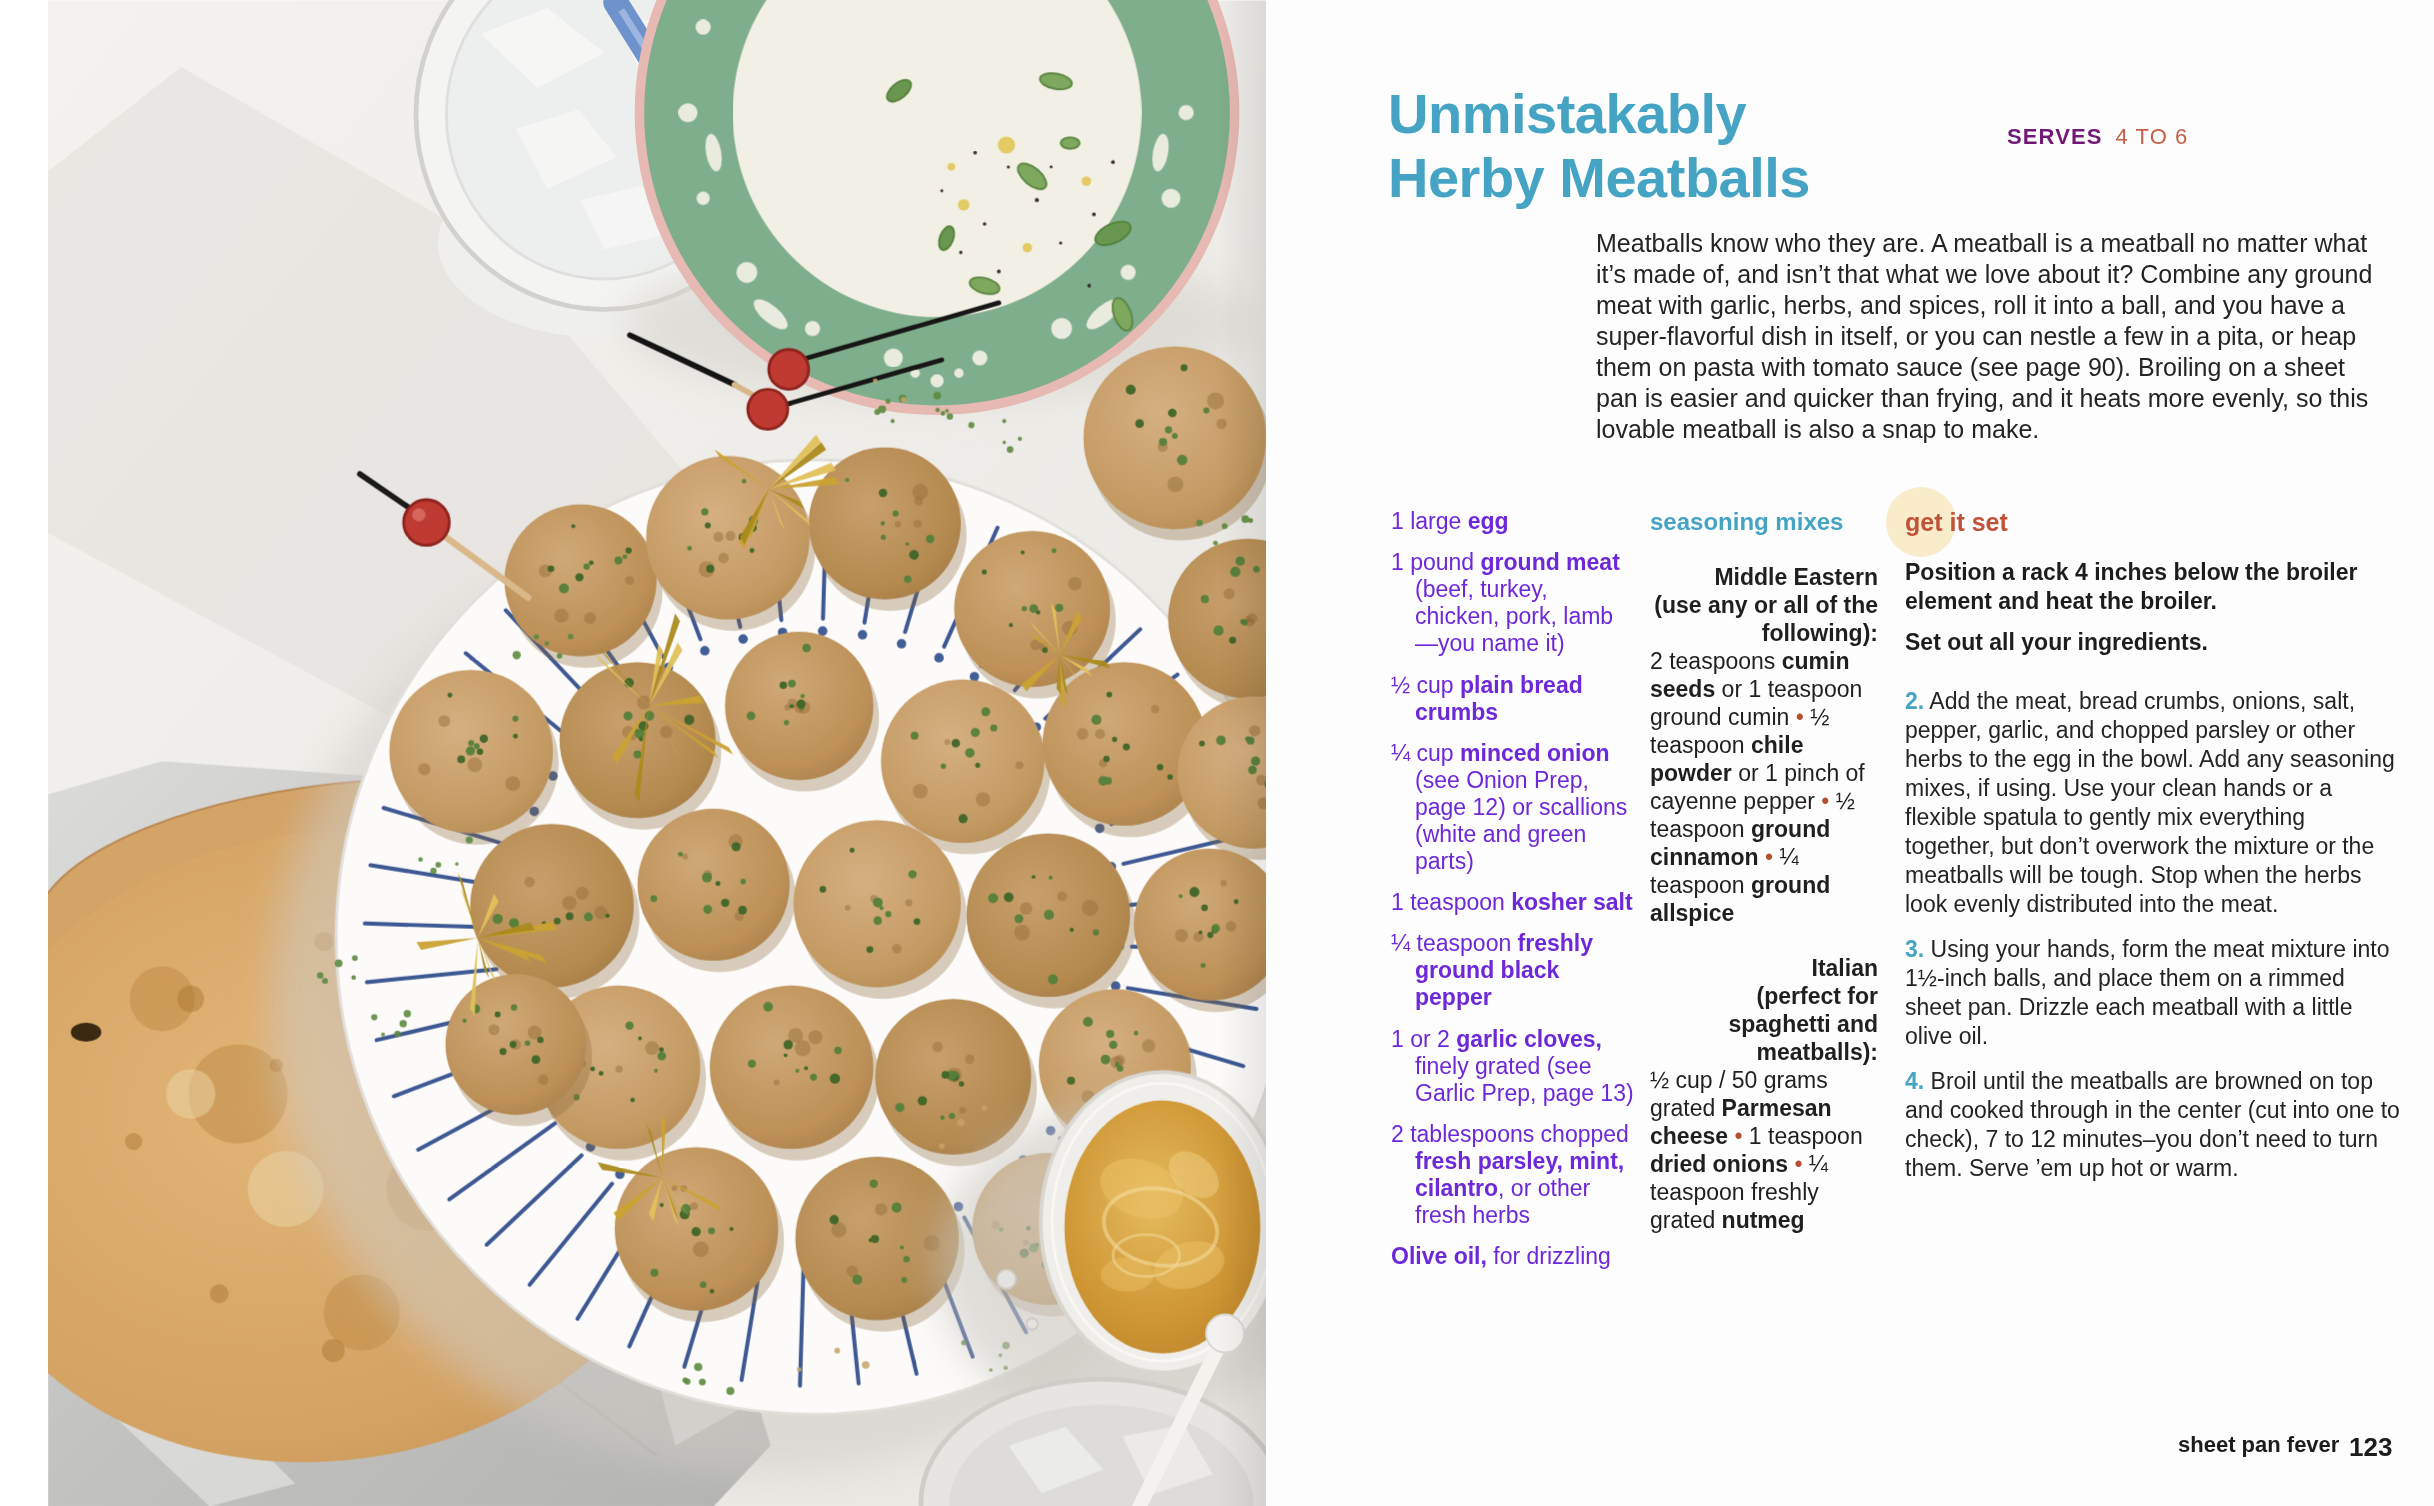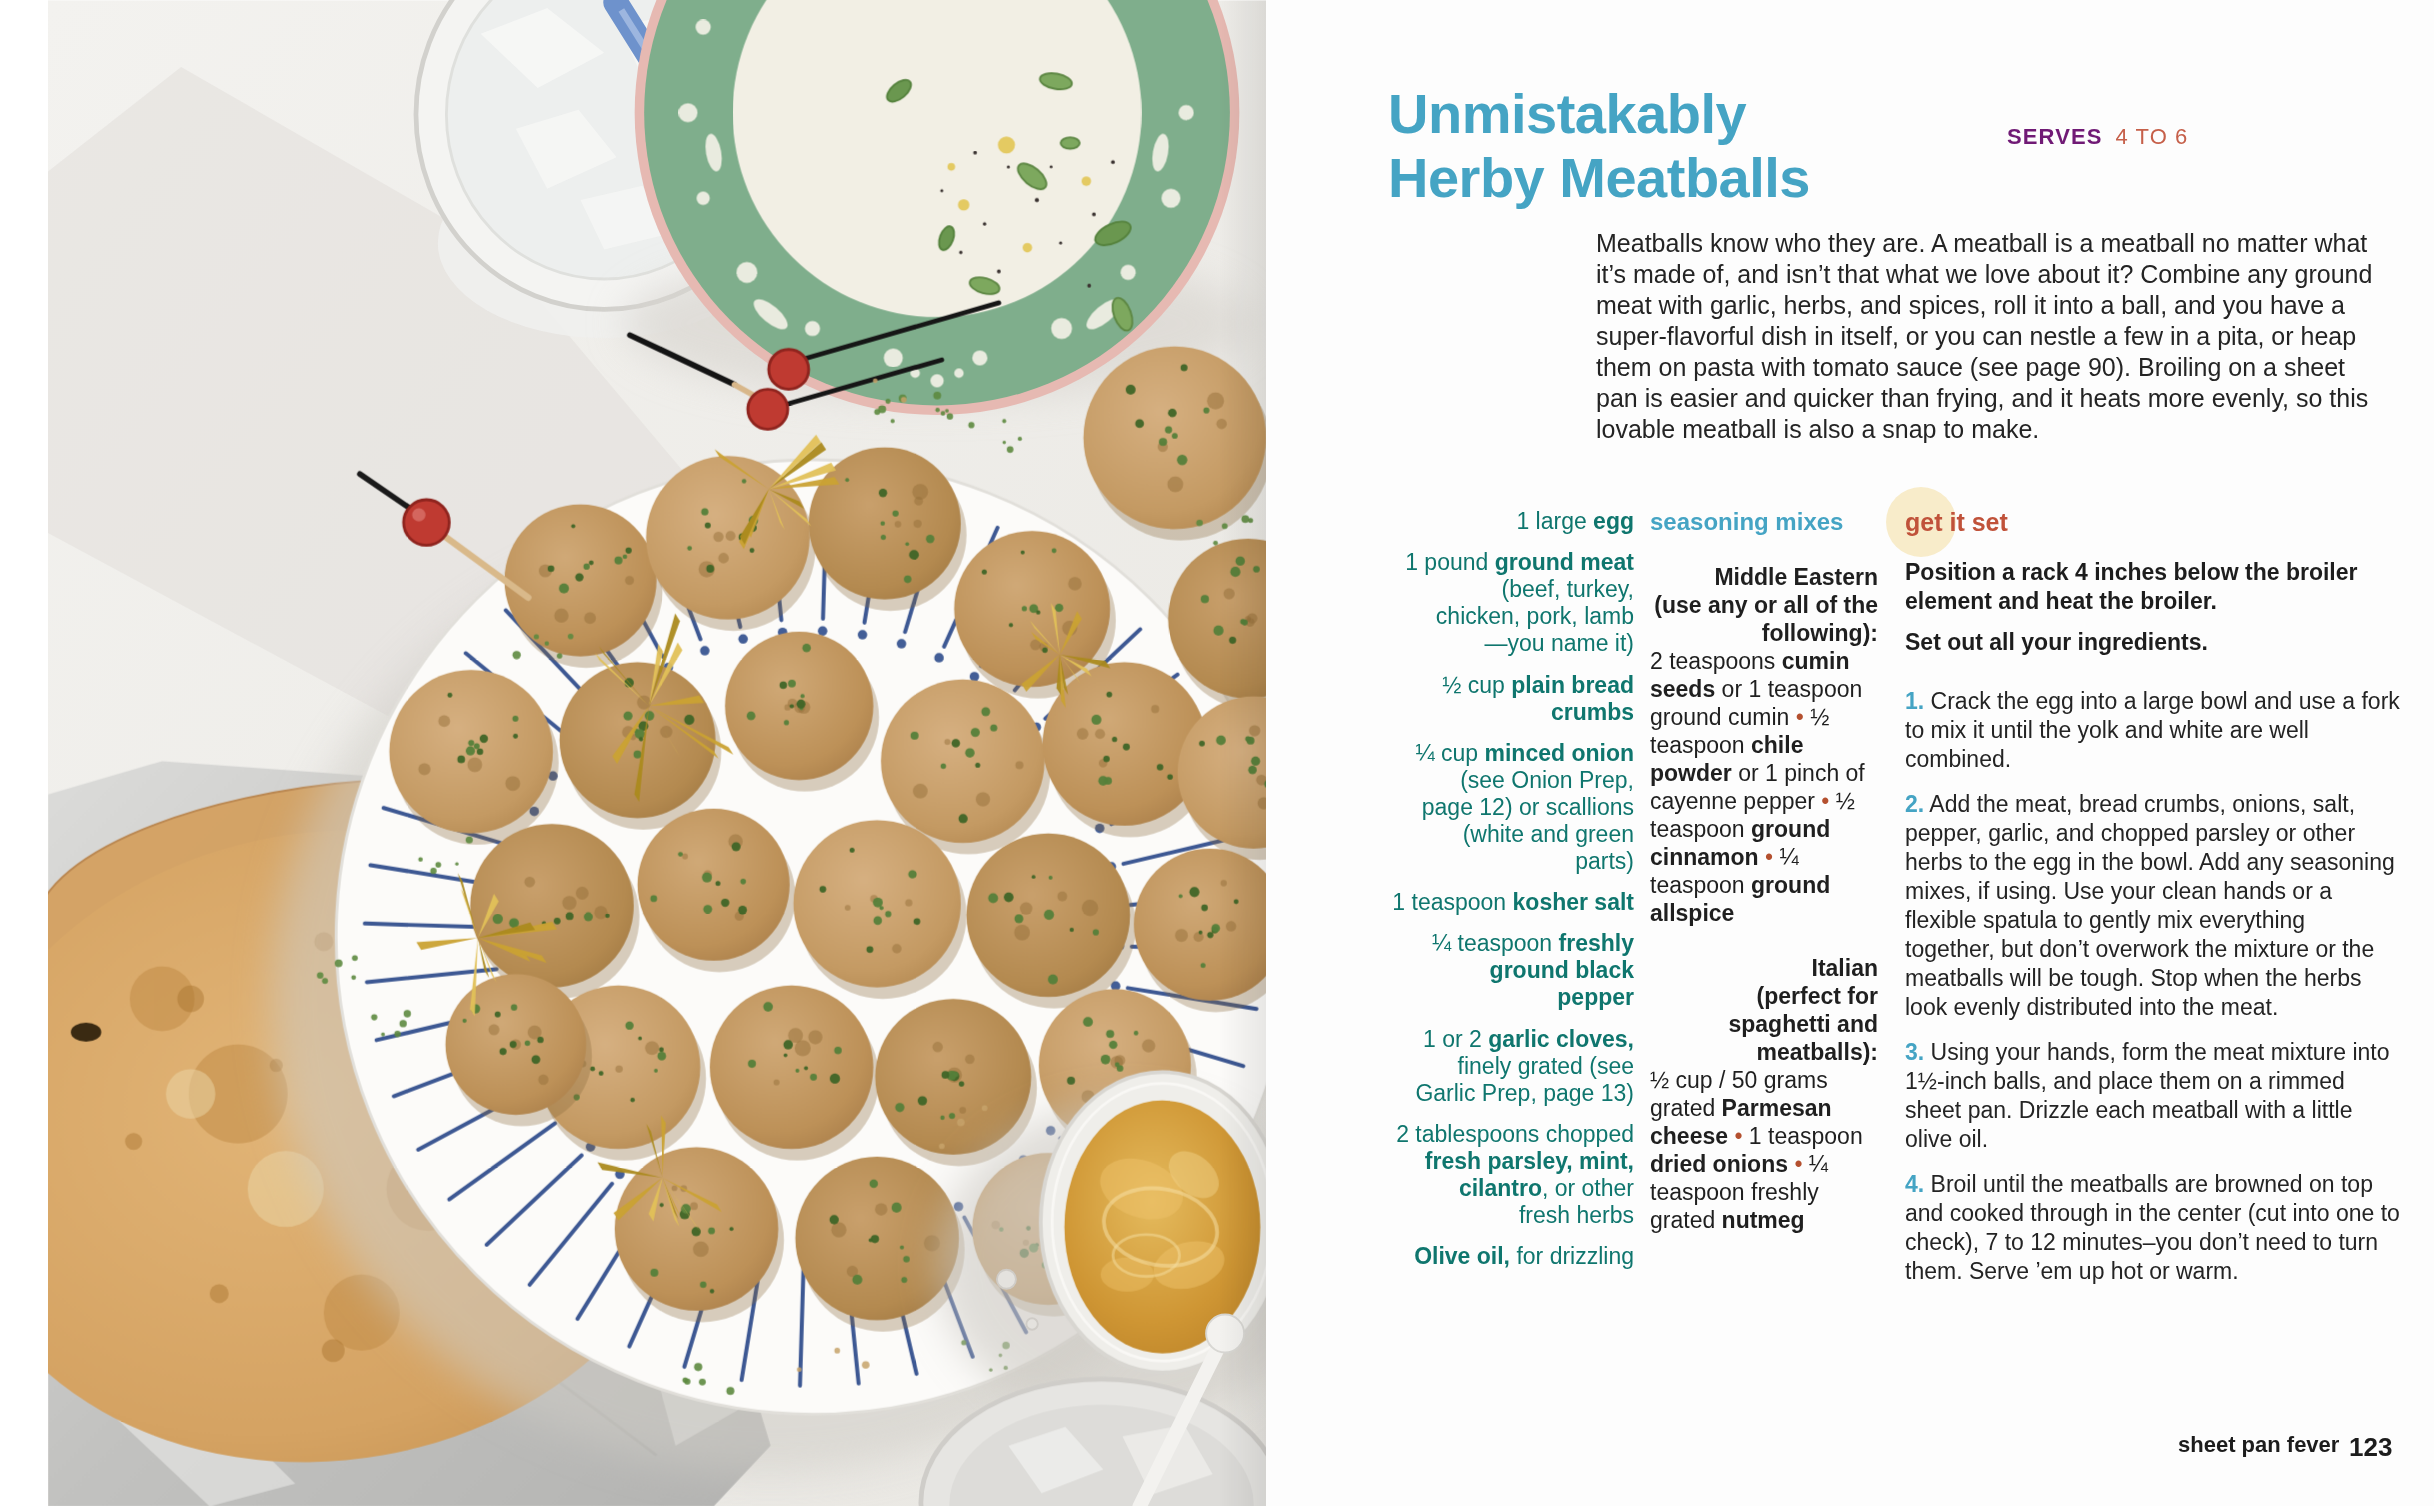--- a/index.html
+++ b/index.html
@@ -18,22 +18,22 @@
   .serves-value{color:#c6604a;margin-left:5.7px;}
 
   .intro{position:absolute;left:330px;top:228px;width:789px;margin:0;font-size:25px;
          line-height:31px;color:#242424;}
 
   .col{position:absolute;top:508px;}
   .col-ingredients{left:125px;width:243px;}
   .col-seasoning{left:384px;width:228px;}
   .col-steps{left:639px;width:496px;}
 
-  .ing{margin:0 0 14.3px;font-size:23px;line-height:27px;color:#0f766e;
-       padding-left:24px;text-indent:-24px;text-align:right;}
+  .ing{margin:0 0 14.3px;font-size:23px;line-height:27px;color:#6d28d9;
+       padding-left:24px;text-indent:-24px;}
   .b{font-weight:700;}
   .red{color:#b4502f;}
 
   .col-header{margin:0;font-size:24px;font-weight:700;}
   .teal{color:#45a4c4;}
   .group{margin-top:27px;font-size:23px;line-height:28px;color:#1f1f1f;}
   .group-title{margin:0;font-weight:700;text-align:right;}
   .group-body{margin:0;}
 
   .get-it-set{position:relative;color:#c0523a;font-size:25px;}
@@ -896,21 +896,20 @@
     </div>
 
     <div class="col col-steps">
       <h2 class="col-header get-it-set">
         <span class="hl-circle"></span>
         <span class="hdr-text">get it set</span>
       </h2>
       <p class="setup setup-first">Position a rack 4 inches below the broiler element and heat the broiler.</p>
       <p class="setup">Set out all your ingredients.</p>
       <div class="steps">
-        <p class="step"><span class="step-num">1.</span> <span>Crack the egg into a large bowl and use a fork to mix it until the yolk and white are well combined.</span></p>
         <p class="step"><span class="step-num">2.</span> <span>Add the meat, bread crumbs, onions, salt, pepper, garlic, and chopped parsley or other herbs to the egg in the bowl. Add any seasoning mixes, if using. Use your clean hands or a flexible spatula to gently mix everything together, but don’t overwork the mixture or the meatballs will be tough. Stop when the herbs look evenly distributed into the meat.</span></p>
         <p class="step"><span class="step-num">3.</span> <span>Using your hands, form the meat mixture into 1½-inch balls, and place them on a rimmed sheet pan. Drizzle each meatball with a little olive oil.</span></p>
         <p class="step"><span class="step-num">4.</span> <span>Broil until the meatballs are browned on top and cooked through in the center (cut into one to check), 7 to 12 minutes–you don’t need to turn them. Serve ’em up hot or warm.</span></p>
       </div>
     </div>
 
     <span class="footer-section">sheet pan fever</span>
     <span class="footer-page">123</span>
   </div>
 </div>

